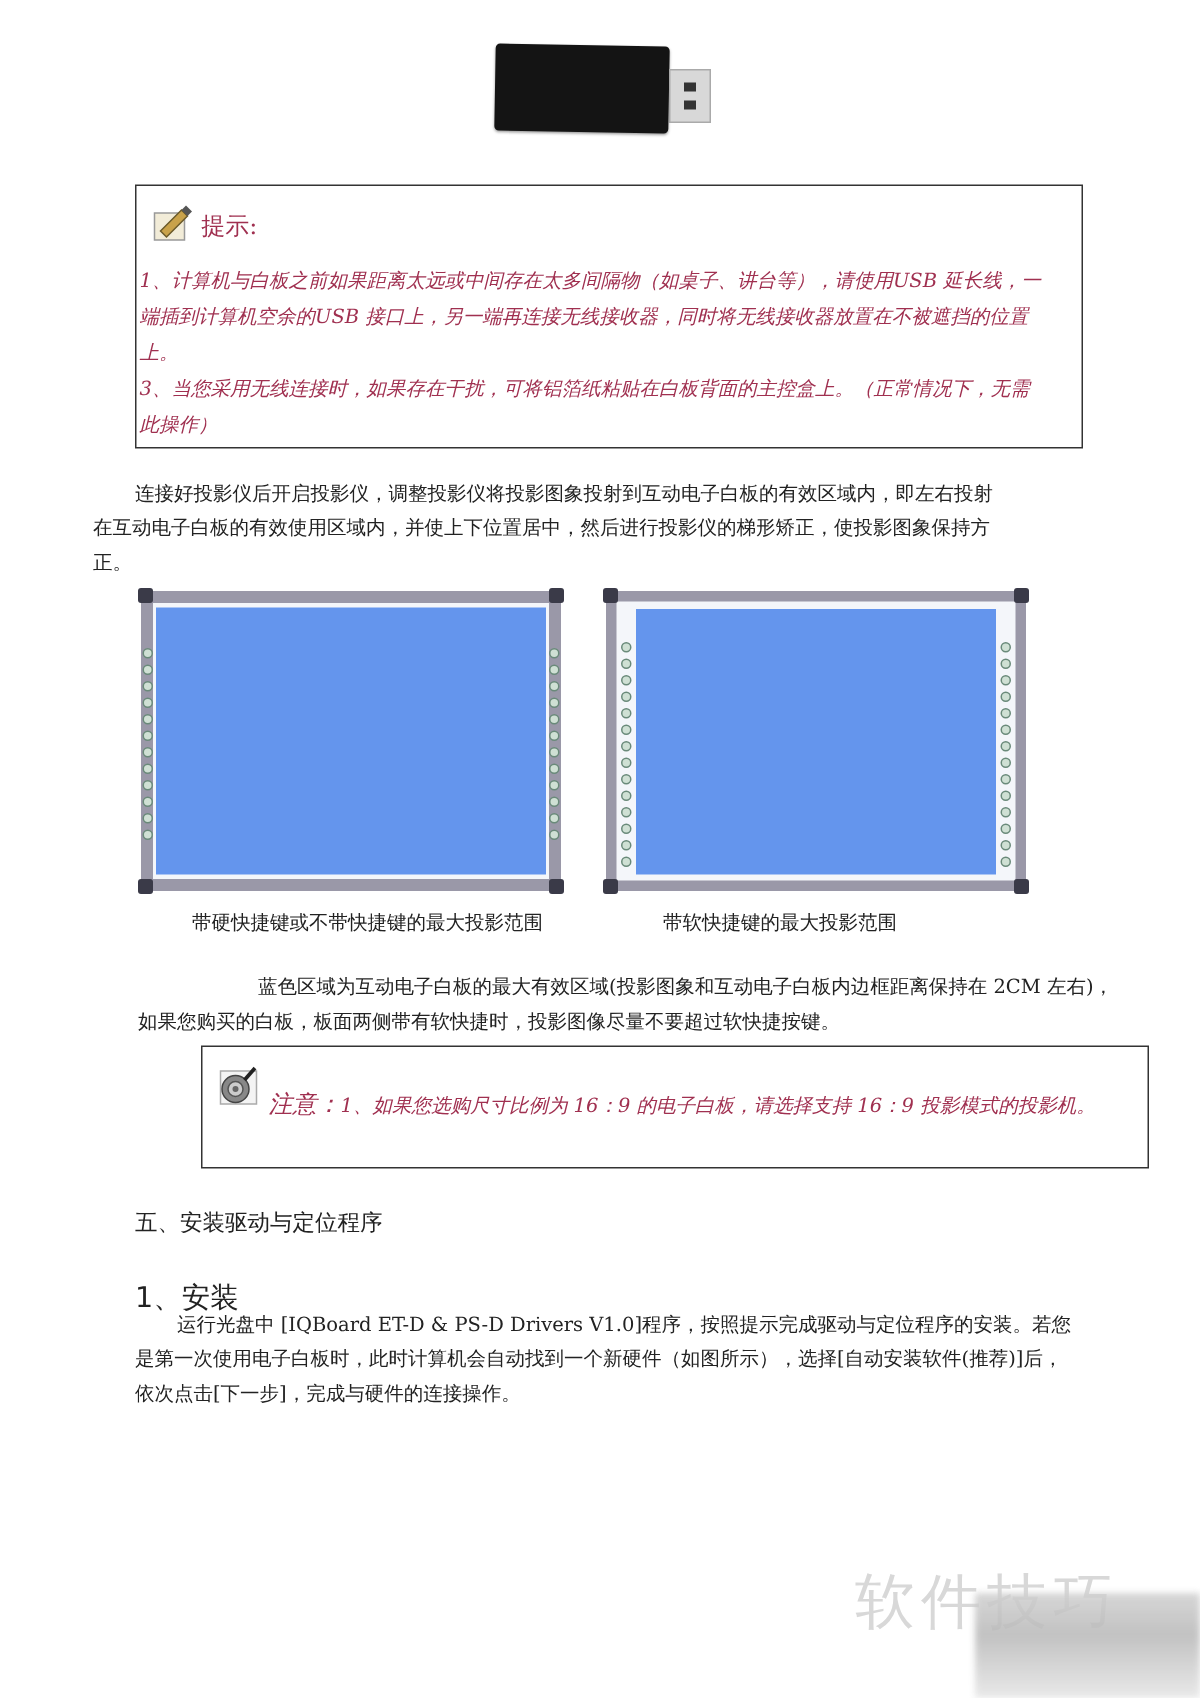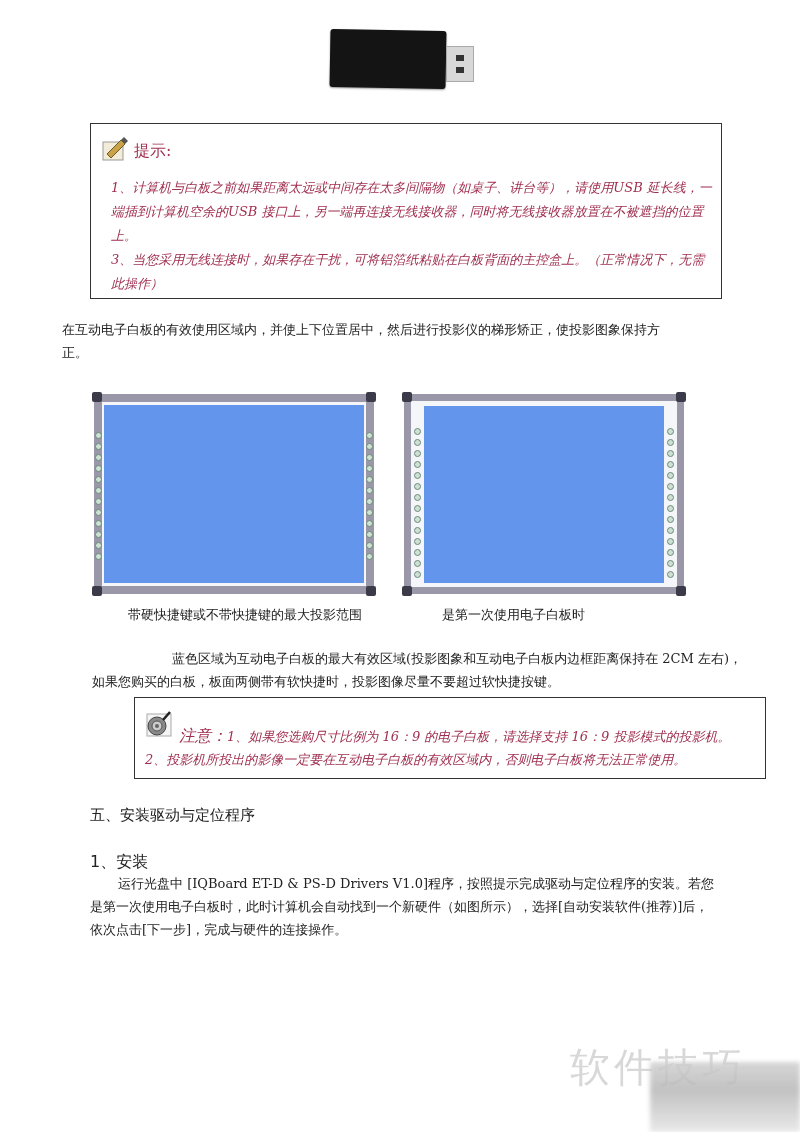--- a/index.html
+++ b/index.html
@@ -16,21 +16,21 @@
   .icon-box { width:28px; height:26px; display:inline-block; vertical-align:bottom; }
   .para { font-size:13px; line-height:23px; color:#222; }
   .board { background:#9a98a8; border-radius:3px; }
   .board .inner { position:absolute; background:#f4f6fa; }
   .board .blue { position:absolute; background:#6495ed; }
   .corner { position:absolute; width:10px; height:10px; background:#3a3a48; border-radius:2px; }
   .btns { position:absolute; display:flex; flex-direction:column; gap:4px; }
   .btn-dot { width:5px; height:5px; border-radius:50%; border:1px solid #6a8a7a; background:#cfe0d4; }
   .caption { font-size:13px; color:#222; }
   .h2 { font-family:"DejaVu Sans", sans-serif; font-size:15px; color:#222; }
-  .h3 { font-family:"DejaVu Sans", sans-serif; font-size:16px; color:#222; }
+  .h3 { font-family:"DejaVu Sans", sans-serif; font-size:19px; color:#222; }
   .watermark { font-family:Liberation Sans, sans-serif; font-size:40px; color:#d8d8d8; letter-spacing:4px; }
   .wm-blur { background:linear-gradient(180deg,#d0d0d0,#b8b8b8 40%,#e6e6e6); opacity:.85; filter:blur(2px); }
 </style>
 </head>
 <body>
 
 <div class="abs usb"></div>
 <div class="abs usb-plug">
   <div class="hole" style="top:8px"></div>
   <div class="hole" style="top:20px"></div>
@@ -40,30 +40,31 @@
   <div class="abs" style="left:10px; top:12px;">
     <span class="icon-box">
       <svg width="28" height="26" viewBox="0 0 28 26">
         <rect x="2" y="6" width="20" height="18" fill="#f2ecd8" stroke="#999"></rect>
         <path d="M6 18 L20 4 L24 8 L10 22 Z" fill="#c9a24a" stroke="#6b5a2a"></path>
         <path d="M20 4 L23 1 L27 5 L24 8 Z" fill="#555"></path>
       </svg>
     </span>
     <span class="note-title">提示:</span>
   </div>
-  <div class="abs note-text" style="left:20px; top:52px; width:614px;">
+  <div class="abs note-text" style="left:2px; top:52px; width:614px;">
     <div>1、计算机与白板之前如果距离太远或中间存在太多间隔物（如桌子、讲台等），请使用USB 延长线，一</div>
     <div>端插到计算机空余的USB 接口上，另一端再连接无线接收器，同时将无线接收器放置在不被遮挡的位置</div>
     <div>上。</div>
     <div>3、当您采用无线连接时，如果存在干扰，可将铝箔纸粘贴在白板背面的主控盒上。（正常情况下，无需</div>
     <div>此操作）</div>
   </div>
 </div>
 
 <div class="abs para" style="left:62px; top:318px; width:680px;">
+  <div style="text-indent:28px;">连接好投影仪后开启投影仪，调整投影仪将投影图象投射到互动电子白板的有效区域内，即左右投射</div>
   <div>在互动电子白板的有效使用区域内，并使上下位置居中，然后进行投影仪的梯形矫正，使投影图象保持方</div>
   <div>正。</div>
 </div>
 
 <div class="abs board" style="left:94px; top:394px; width:280px; height:200px;">
   <div class="inner" style="left:8px; top:8px; right:8px; bottom:8px;"></div>
   <div class="blue" style="left:10px; top:11px; right:10px; bottom:11px;"></div>
   <div class="corner" style="left:-2px; top:-2px"></div>
   <div class="corner" style="right:-2px; top:-2px"></div>
   <div class="corner" style="left:-2px; bottom:-2px"></div>
@@ -132,41 +133,40 @@
       <div class="btn-dot"></div>
       <div class="btn-dot"></div>
     <div class="btn-dot"></div>
       <div class="btn-dot"></div>
       <div class="btn-dot"></div>
       <div class="btn-dot"></div>
     <div class="btn-dot"></div>
       <div class="btn-dot"></div>
   </div>
 </div>
-<div class="abs caption" style="left:442px; top:606px;">是第一次使用电子白板时</div>
+<div class="abs caption" style="left:442px; top:606px;">带软快捷键的最大投影范围</div>
 
 <div class="abs para" style="left:92px; top:647px; width:650px;">
   <div style="text-indent:36px;text-align:right;">蓝色区域为互动电子白板的最大有效区域(投影图象和互动电子白板内边框距离保持在 2CM 左右)，</div>
   <div>如果您购买的白板，板面两侧带有软快捷时，投影图像尽量不要超过软快捷按键。</div>
 </div>
 
 <div class="abs note" style="left:90px; top:697px; width:632px; height:82px;margin-left:44px;">
   <div class="abs" style="left:10px; top:12px;">
     <svg width="30" height="28" viewBox="0 0 30 28">
       <rect x="2" y="4" width="24" height="22" fill="#f4f4f4" stroke="#aaa"></rect>
       <circle cx="12" cy="16" r="9" fill="#888" stroke="#444"></circle>
       <circle cx="12" cy="16" r="5" fill="#ccc" stroke="#555"></circle>
       <circle cx="12" cy="16" r="2" fill="#666"></circle>
       <path d="M18 10 L25 2" stroke="#222" stroke-width="2.5"></path>
     </svg>
   </div>
   <div class="abs note-text" style="left:44px; top:26px; width:580px;">
     <span class="note-title">注意：</span><span>1、如果您选购尺寸比例为 16：9 的电子白板，请选择支持 16：9 投影模式的投影机。</span>
   </div>
-  <div class="abs note-text" style="left:10px; top:50px; width:614px;">2、投影机所投出的影像一定要在互动电子白板的有效区域内，否则电子白板将无法正常使用。</div>
 </div>
 
 <div class="abs h2" style="left:90px; top:806px;">五、安装驱动与定位程序</div>
 <div class="abs h3" style="left:90px; top:852px;">1、安装</div>
 <div class="abs para" style="left:90px; top:872px; width:652px;">
   <div style="text-indent:28px;">运行光盘中 [IQBoard ET-D &amp; PS-D Drivers V1.0]程序，按照提示完成驱动与定位程序的安装。若您</div>
   <div>是第一次使用电子白板时，此时计算机会自动找到一个新硬件（如图所示），选择[自动安装软件(推荐)]后，</div>
   <div>依次点击[下一步]，完成与硬件的连接操作。</div>
 </div>
 

